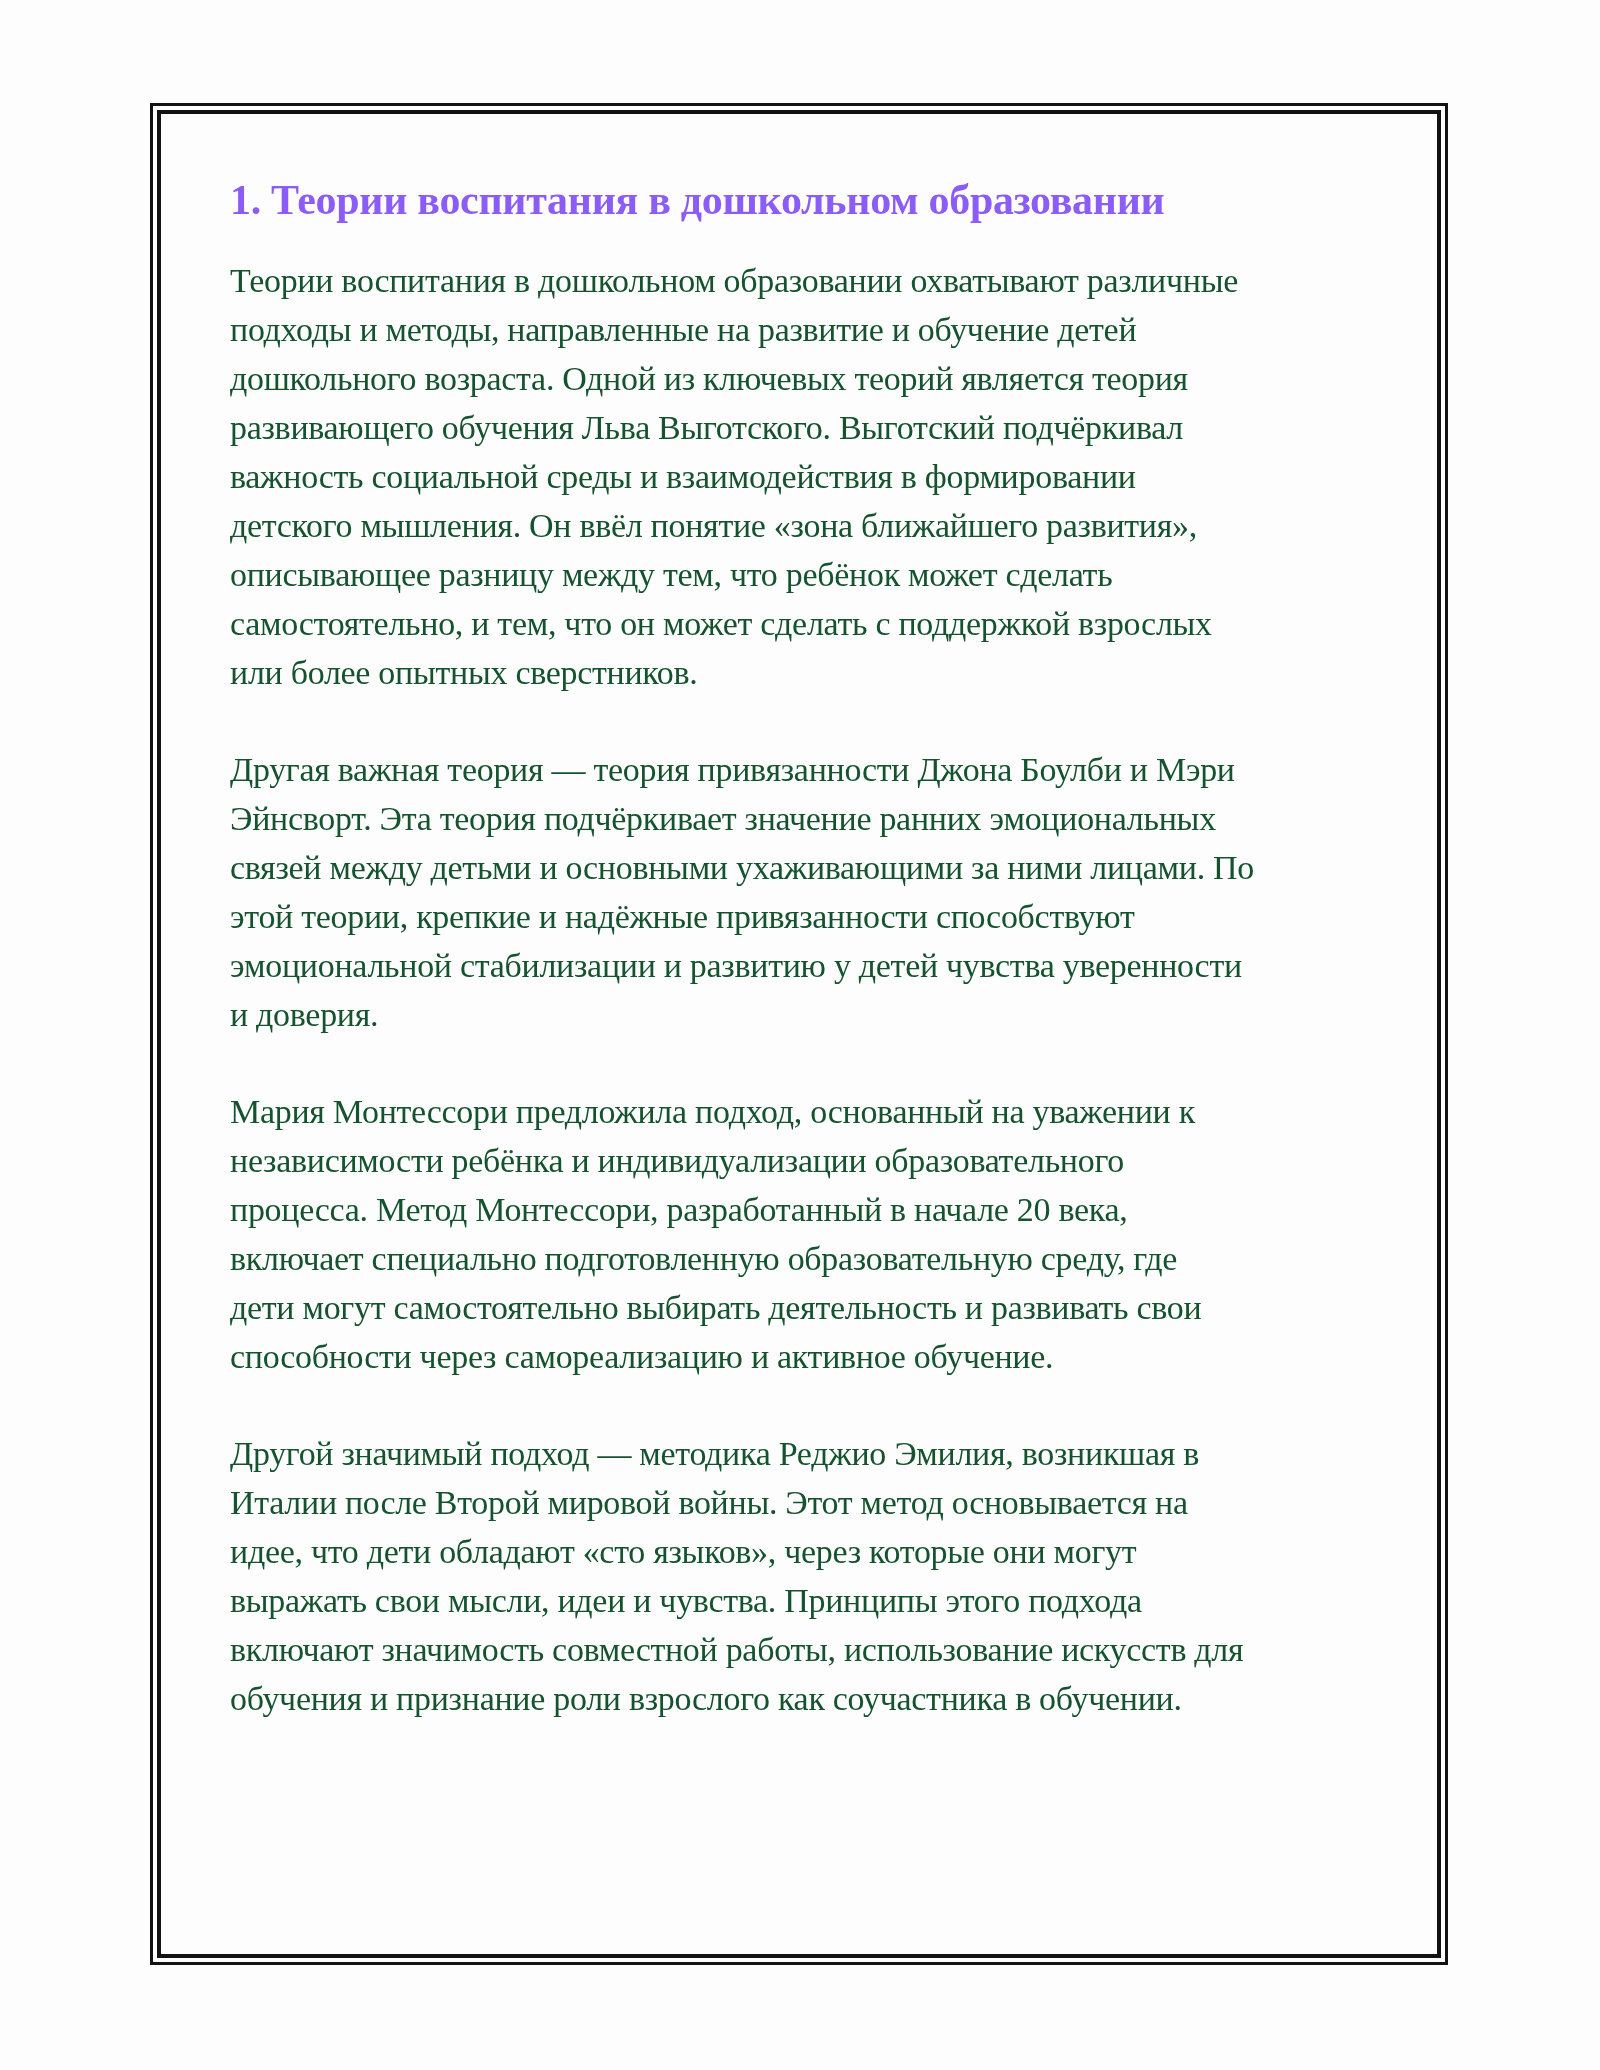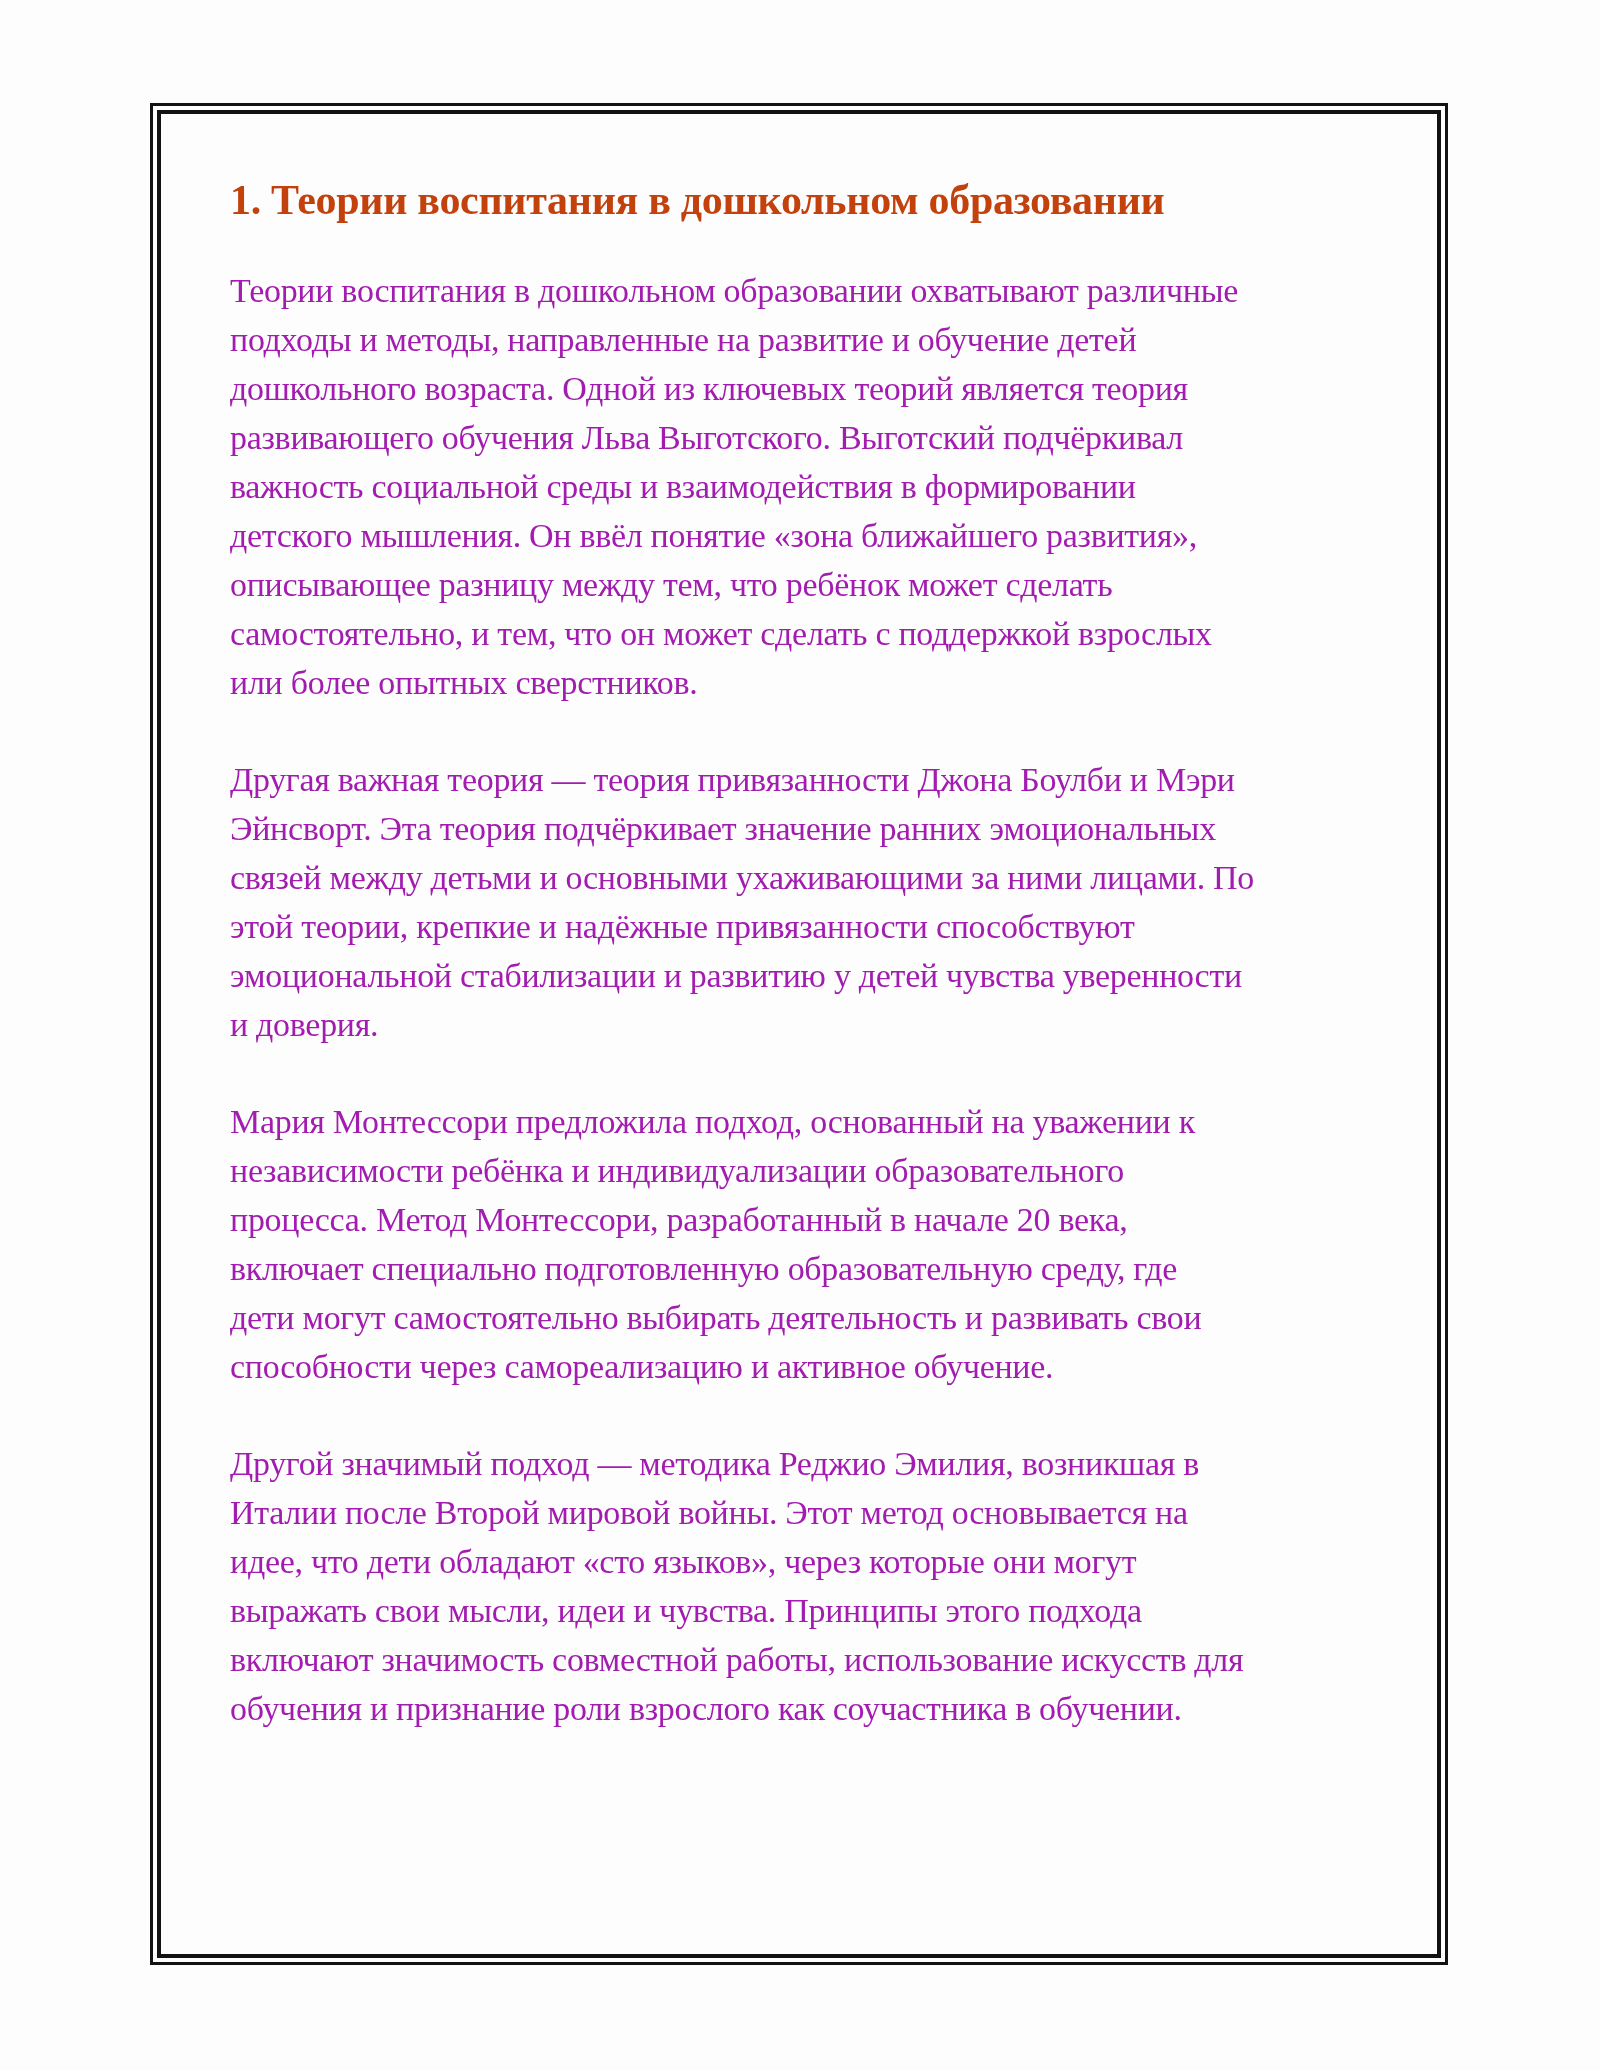--- a/index.html
+++ b/index.html
@@ -32,31 +32,31 @@
     height: 100%;
     border: 4px solid #121212;
     padding: 60px 38px 0 69px;
     overflow: hidden;
     background: #fdfdfd;
   }
   .doc-heading {
     font-size: 42px;
     line-height: 52px;
     font-weight: bold;
-    margin: 0 0 40px 0;
+    margin: 0 0 30px 0;
     letter-spacing: -0.3px;
-    color: #c2410c;
+    color: #8b5cf6;
   }
   .doc-paragraph {
     font-size: 34px;
     line-height: 49px;
     margin: 0 0 48px 0;
     white-space: pre-line;
     letter-spacing: -0.3px;
-    color: #a21caf;
+    color: #14532d;
   }
 </style>
 </head>
 <body>
 
 <div class="frame-outer">
   <div class="frame-inner">
     <h1 class="doc-heading">1. Теории воспитания в дошкольном образовании</h1>
 
     <p class="doc-paragraph">Теории воспитания в дошкольном образовании охватывают различные

